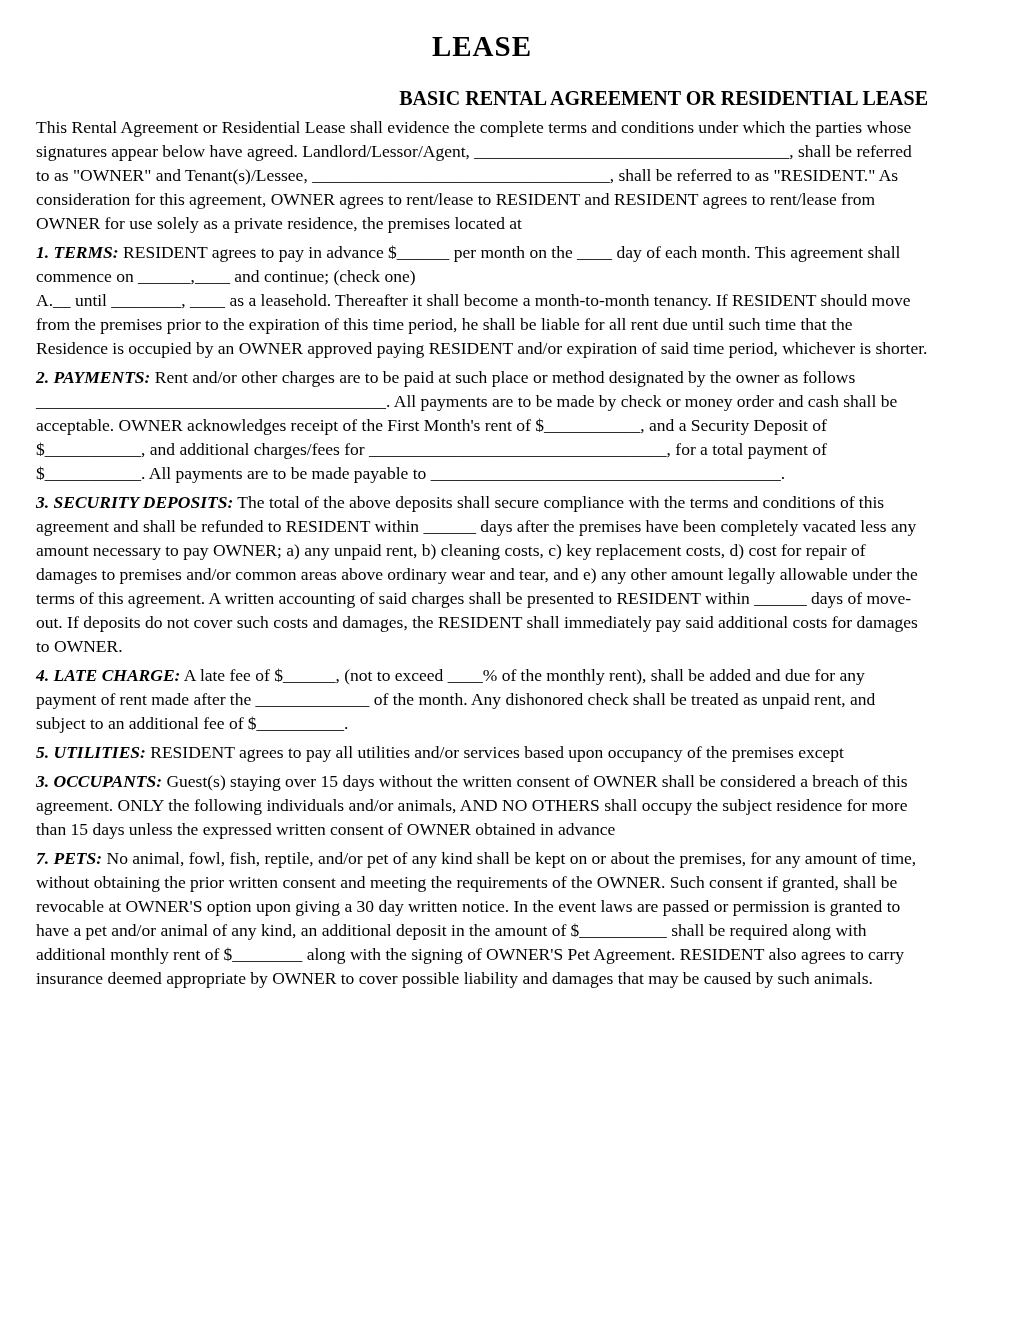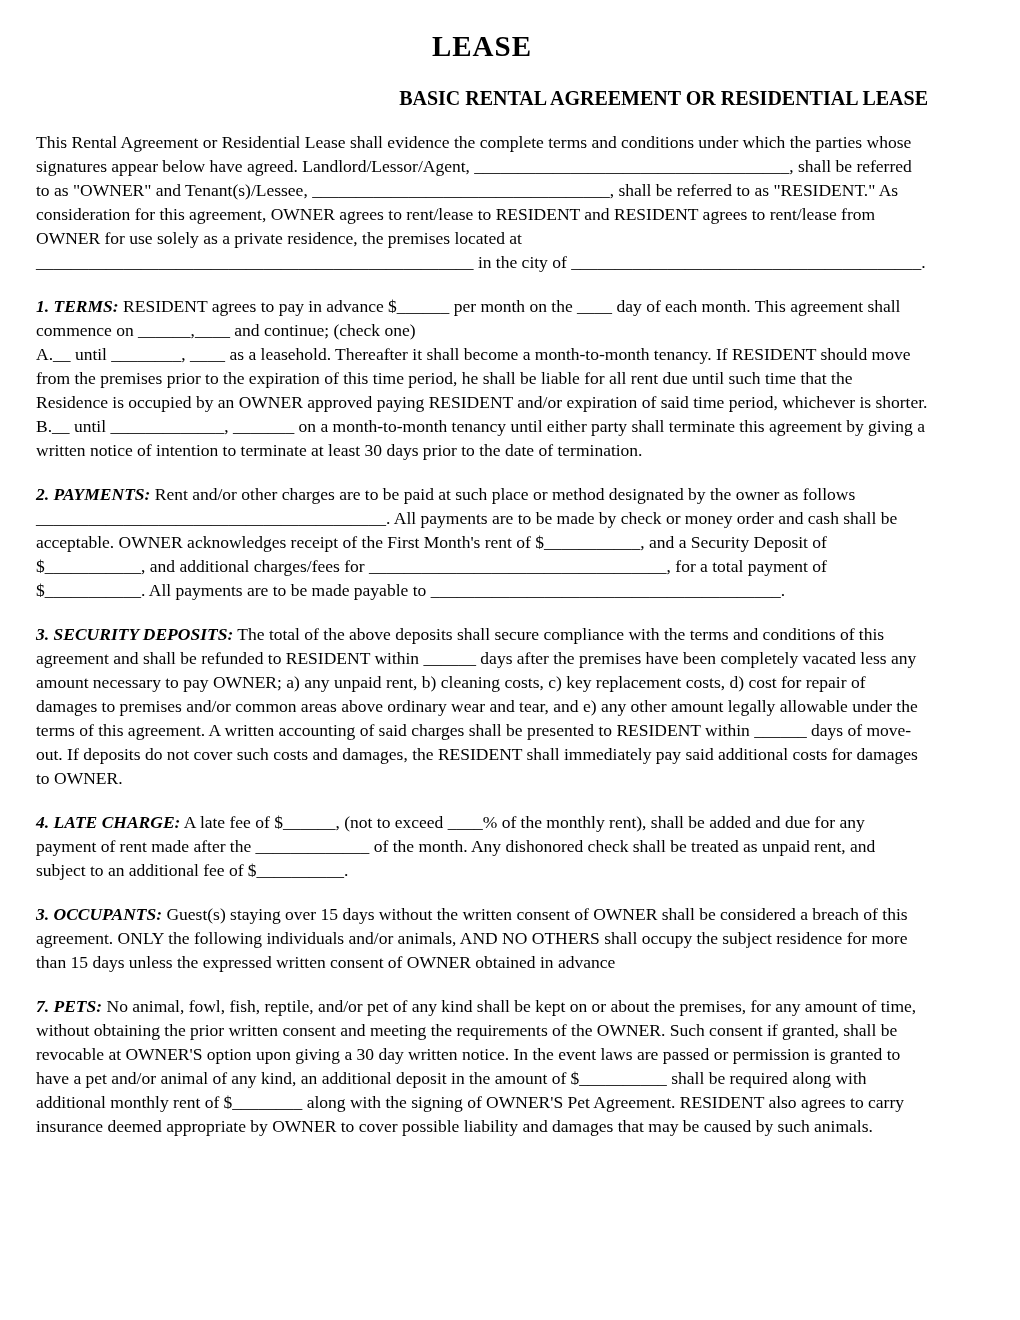--- a/index.html
+++ b/index.html
@@ -25,21 +25,21 @@
     letter-spacing: 1px;
     margin: 8px 0 0 0;
   }
   .subtitle {
     text-align: right;
     font-size: 20px;
     font-weight: bold;
     margin: 28px 0 0 0;
   }
   .para {
-    margin: 20px 0 0 0;
+    margin: 5px 0 0 0;
     overflow-wrap: break-word;
     text-align: left;
   }
   .lbl {
     font-weight: bold;
     font-style: italic;
   }
   .blank-line {
     overflow-wrap: break-word;
   }
@@ -51,42 +51,41 @@
 <body>
 
 <div class="page">
 
   <h1 class="title">LEASE</h1>
 
   <h2 class="subtitle">BASIC RENTAL AGREEMENT OR RESIDENTIAL LEASE</h2>
 
   <div class="para">
     <span>This Rental Agreement or Residential Lease shall evidence the complete terms and conditions under which the parties whose signatures appear below have agreed. Landlord/Lessor/Agent, ____________________________________, shall be referred to as "OWNER" and Tenant(s)/Lessee, __________________________________, shall be referred to as "RESIDENT." As consideration for this agreement, OWNER agrees to rent/lease to RESIDENT and RESIDENT agrees to rent/lease from OWNER for use solely as a private residence, the premises located at</span>
-    <div class="blank-line">__________________________________________________ in the city of ________________________________________.</div>
   </div>
 
   <div class="para">
     <div><b class="lbl">1. TERMS:</b> <span>RESIDENT agrees to pay in advance $______ per month on the ____ day of each month. This agreement shall commence on ______,____ and continue; (check one)</span></div>
     <div>A.__ until ________, ____ as a leasehold. Thereafter it shall become a month-to-month tenancy. If RESIDENT should move from the premises prior to the expiration of this time period, he shall be liable for all rent due until such time that the Residence is occupied by an OWNER approved paying RESIDENT and/or expiration of said time period, whichever is shorter.</div>
-    <div>B.__ until _____________, _______ on a month-to-month tenancy until either party shall terminate this agreement by giving a written notice of intention to terminate at least 30 days prior to the date of termination.</div>
   </div>
 
   <div class="para">
     <div><b class="lbl">2. PAYMENTS:</b> <span>Rent and/or other charges are to be paid at such place or method designated by the owner as follows ________________________________________. All payments are to be made by check or money order and cash shall be acceptable. OWNER acknowledges receipt of the First Month's rent of $___________, and a Security Deposit of $___________, and additional charges/fees for __________________________________, for a total payment of $___________. All payments are to be made payable to ________________________________________.</span></div>
   </div>
 
   <div class="para">
     <div><b class="lbl">3. SECURITY DEPOSITS:</b> <span>The total of the above deposits shall secure compliance with the terms and conditions of this agreement and shall be refunded to RESIDENT within ______ days after the premises have been completely vacated less any amount necessary to pay OWNER; a) any unpaid rent, b) cleaning costs, c) key replacement costs, d) cost for repair of damages to premises and/or common areas above ordinary wear and tear, and e) any other amount legally allowable under the terms of this agreement. A written accounting of said charges shall be presented to RESIDENT within ______ days of move-out. If deposits do not cover such costs and damages, the RESIDENT shall immediately pay said additional costs for damages to OWNER.</span></div>
   </div>
 
   <div class="para">
     <div><b class="lbl">4. LATE CHARGE:</b> <span>A late fee of $______, (not to exceed ____% of the monthly rent), shall be added and due for any payment of rent made after the _____________ of the month. Any dishonored check shall be treated as unpaid rent, and subject to an additional fee of $__________.</span></div>
   </div>
 
   <div class="para">
+    <div><b class="lbl">5. UTILITIES:</b> <span>RESIDENT agrees to pay all utilities and/or services based upon occupancy of the premises except</span></div>
   </div>
 
   <div class="para">
     <div><b class="lbl">3. OCCUPANTS:</b> <span>Guest(s) staying over 15 days without the written consent of OWNER shall be considered a breach of this agreement. ONLY the following individuals and/or animals, AND NO OTHERS shall occupy the subject residence for more than 15 days unless the expressed written consent of OWNER obtained in advance</span></div>
   </div>
 
   <div class="para">
     <div><b class="lbl">7. PETS:</b> <span>No animal, fowl, fish, reptile, and/or pet of any kind shall be kept on or about the premises, for any amount of time, without obtaining the prior written consent and meeting the requirements of the OWNER. Such consent if granted, shall be revocable at OWNER'S option upon giving a 30 day written notice. In the event laws are passed or permission is granted to have a pet and/or animal of any kind, an additional deposit in the amount of $__________ shall be required along with additional monthly rent of $________ along with the signing of OWNER'S Pet Agreement. RESIDENT also agrees to carry insurance deemed appropriate by OWNER to cover possible liability and damages that may be caused by such animals.</span></div>
   </div>
 

